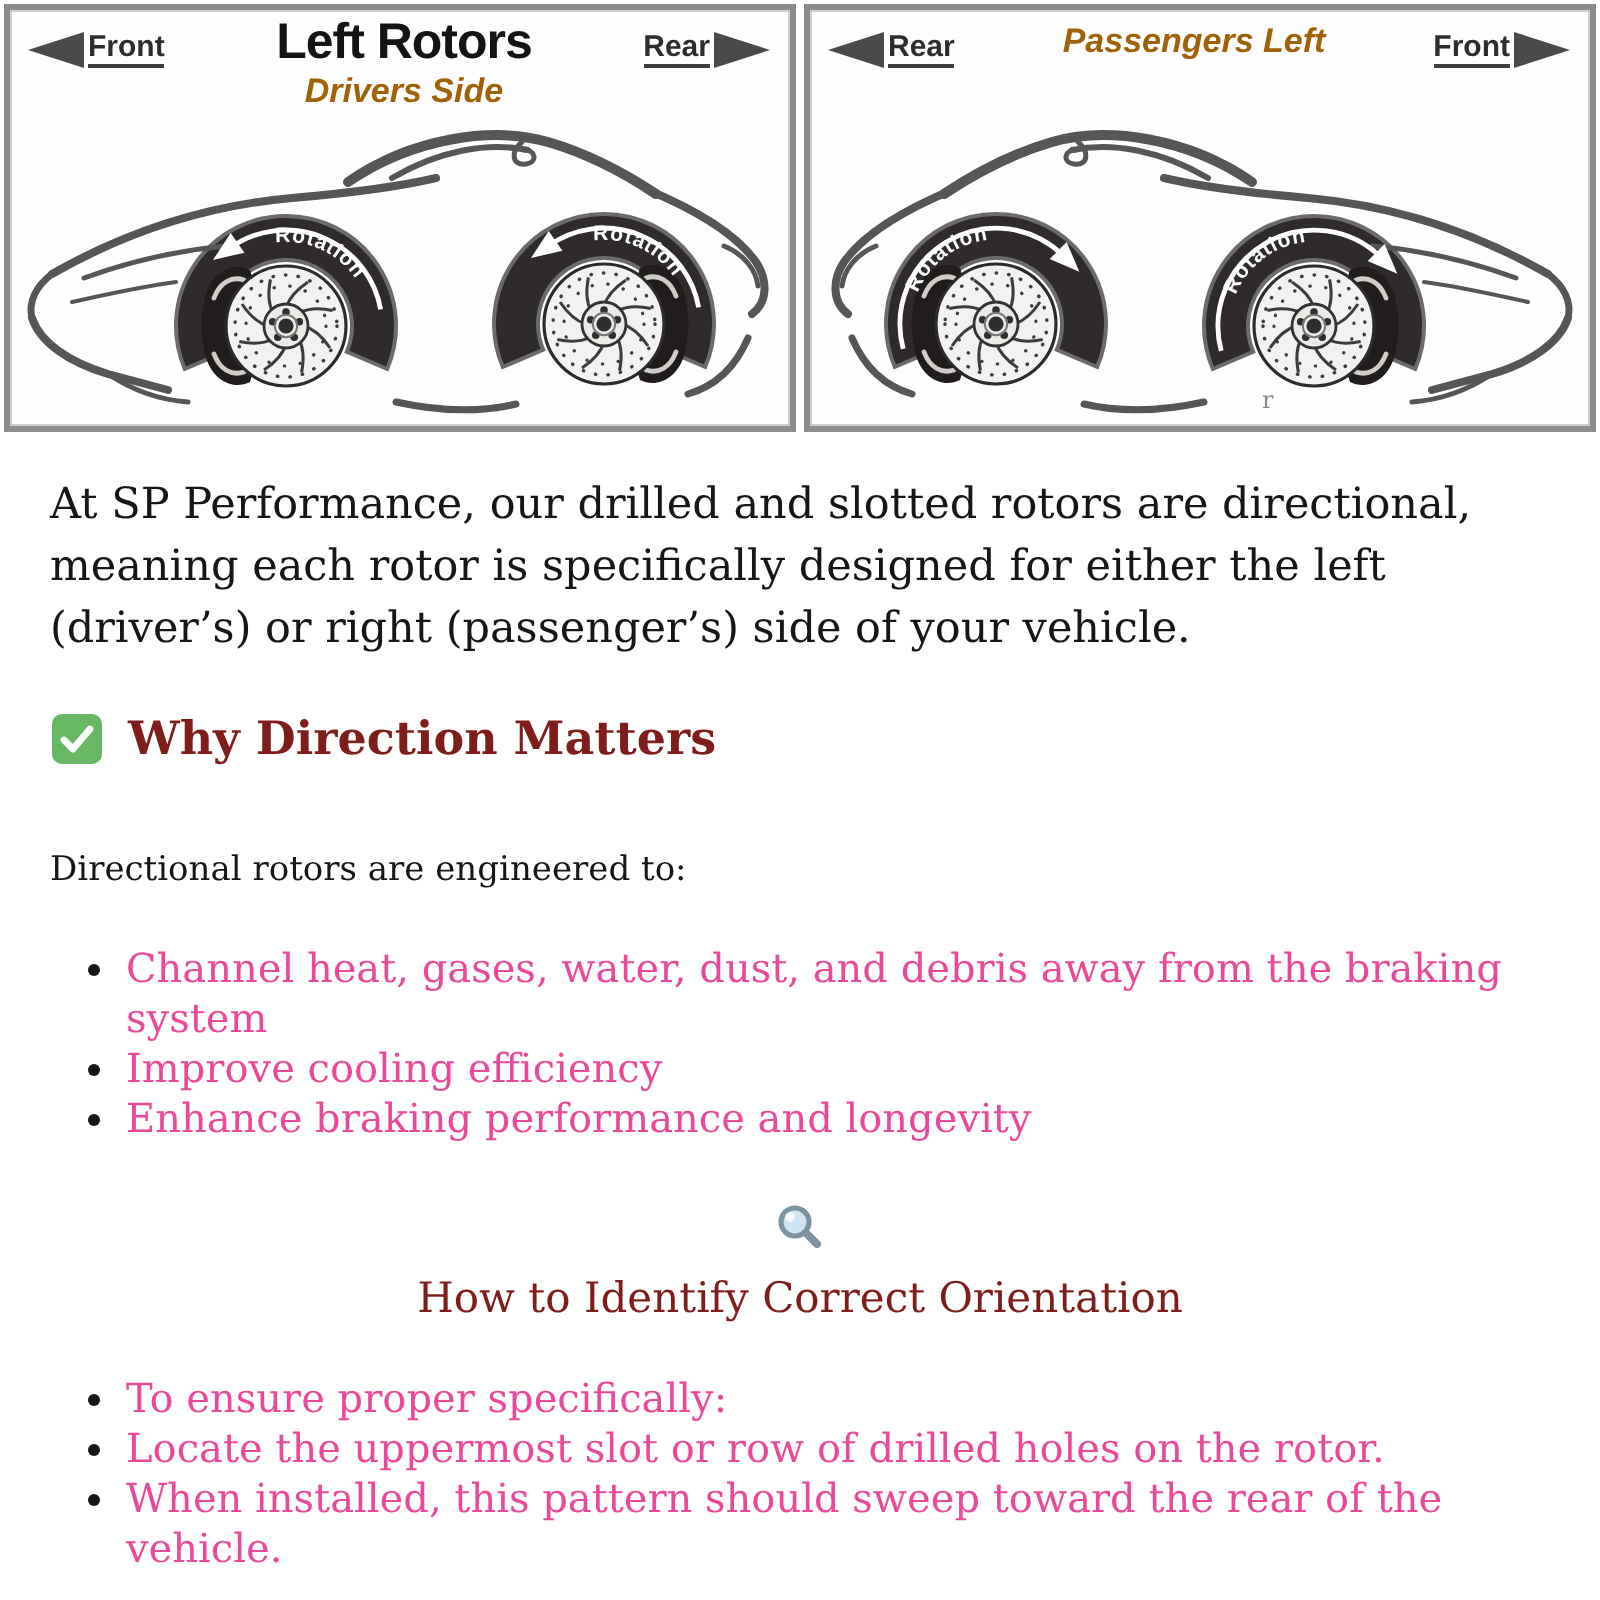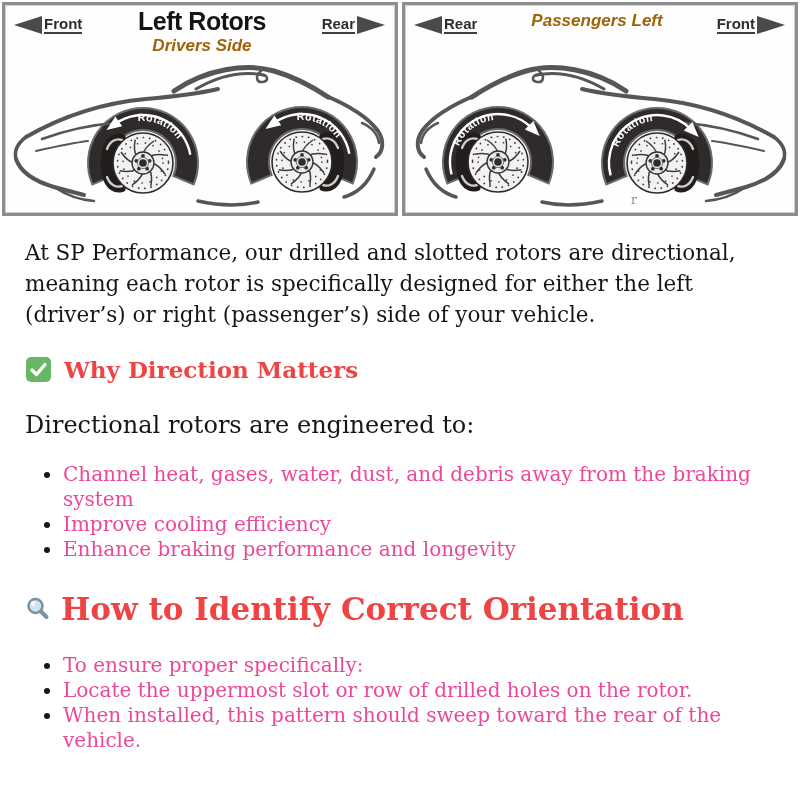--- a/index.html
+++ b/index.html
@@ -16,23 +16,23 @@
   .tri-right{border-left:28px solid #4a4a4a;}
   .title-block{text-align:center;line-height:1;}
   .panel-title{font-size:25px;font-weight:bold;color:#141414;letter-spacing:-0.5px;}
   .panel-subtitle{font-size:17px;font-weight:bold;font-style:italic;color:#a16207;margin-top:3px;}
   .car-svg{position:absolute;left:0;top:0;width:100%;height:100%;}
   .stray-mark{position:absolute;left:226px;top:188px;font-size:12px;color:#8a8a8a;font-family:"DejaVu Serif",serif;}
 
   
   .article{padding:0 25px;margin-top:21px;}
   .intro{font-size:21.5px;line-height:31px;max-width:725px;margin:0 0 26px 0;}
-  .sec-heading{display:flex;align-items:center;gap:12px;font-size:23px;font-weight:bold;margin:26px 0 0 0;color:#ef4444;}
-  .sec-heading.regular{font-weight:bold;font-size:31px;gap:10px;}
-  .lead{font-size:24px;line-height:31px;margin:27px 0 21px 0;}
+  .sec-heading{display:flex;align-items:center;gap:12px;font-size:23px;font-weight:bold;margin:26px 0 0 0;color:#7f1d1d;}
+  .sec-heading.regular{font-weight:normal;font-size:21px;gap:10px;flex-direction:column;}
+  .lead{font-size:17px;line-height:31px;margin:37px 0 21px 0;}
   ul{margin:0;padding:0 0 0 38px;}
   li{font-size:20px;line-height:25px;max-width:712px;color:#ec4899;}
   li::marker{color:#161616;}
   .gap-lg{margin-top:29px;}
   .list-2{margin-top:26px;}
   .emoji-box{flex:0 0 auto;display:inline-flex;}
 </style>
 </head>
 <body>
 

